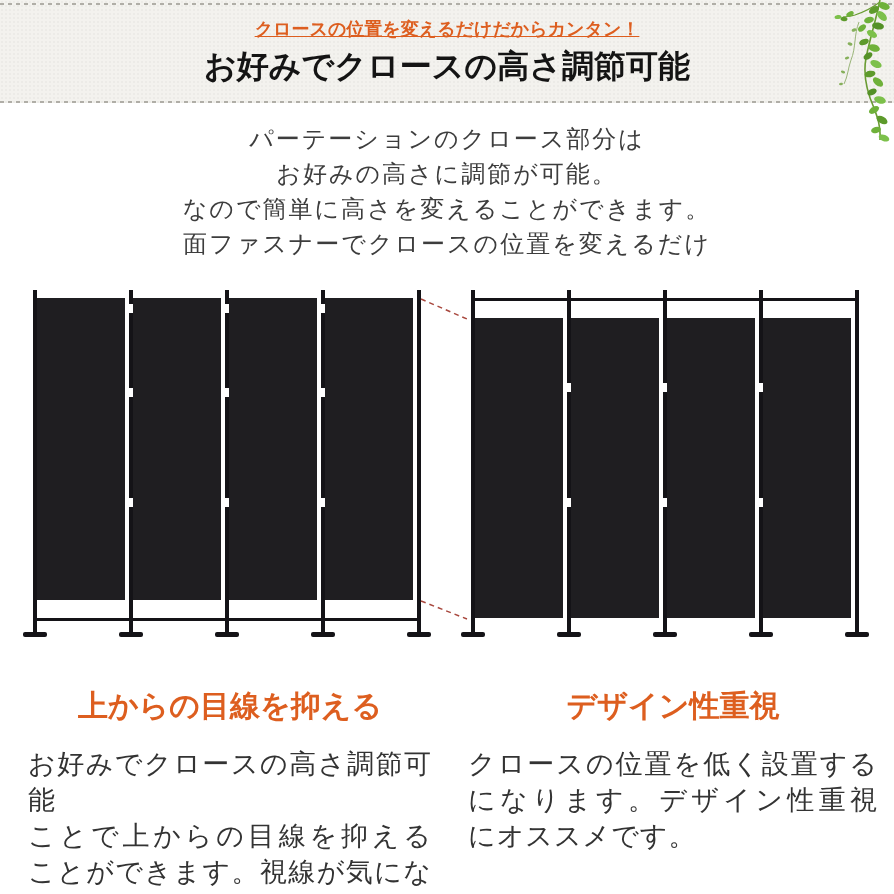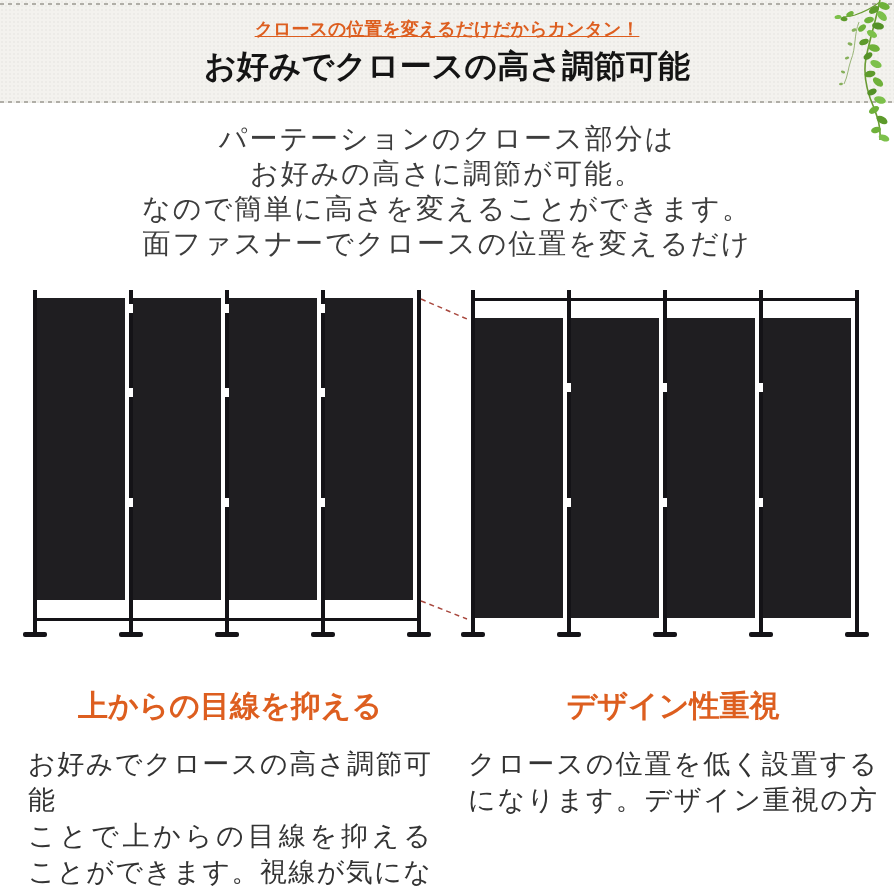--- a/index.html
+++ b/index.html
@@ -29,21 +29,21 @@
   }
   .band-title{
     position:absolute;top:47px;left:0;width:100%;text-align:center;
     font-size:32px;font-weight:900;color:#141414;line-height:38px;letter-spacing:0px;
   }
   .vine{position:absolute;top:0;right:0;z-index:5;}
 
   
   .intro{
     position:absolute;top:121px;left:0;width:894px;text-align:center;
-    color:#3d3d3d;font-size:28px;line-height:35px;letter-spacing:2px;
+    color:#3d3d3d;font-size:24px;line-height:35px;letter-spacing:2px;
   }
 
   
   .hero{position:absolute;top:288px;left:0;width:894px;height:352px;}
   .partition{position:absolute;top:0;width:390px;height:352px;}
   .partition.high{left:30px;}
   .partition.low{left:468px;}
   .pole{position:absolute;top:2px;width:4px;height:342px;background:#141317;}
   .foot{position:absolute;top:344px;width:24px;height:5px;background:#141317;border-radius:2px;}
   .cloth{position:absolute;width:88px;background:#1f1e21;}
@@ -190,16 +190,17 @@
   <div class="col-head right">デザイン性重視</div>
 
   <div class="col-body left">
     <div class="jline">お好みでクロースの高さ調節可能</div>
     <div class="jline">ことで上からの目線を抑える</div>
     <div class="jline">ことができます。視線が気になる</div>
     <div class="last">方にオススメです。</div>
   </div>
   <div class="col-body right">
     <div class="jline">クロースの位置を低く設置する</div>
-    <div class="jline">になります。デザイン重視の方</div>
+    <div class="jline">になります。デザイン性重視</div>
+    <div class="last">にオススメです。</div>
   </div>
 
 </div>
 
 </body></html>

